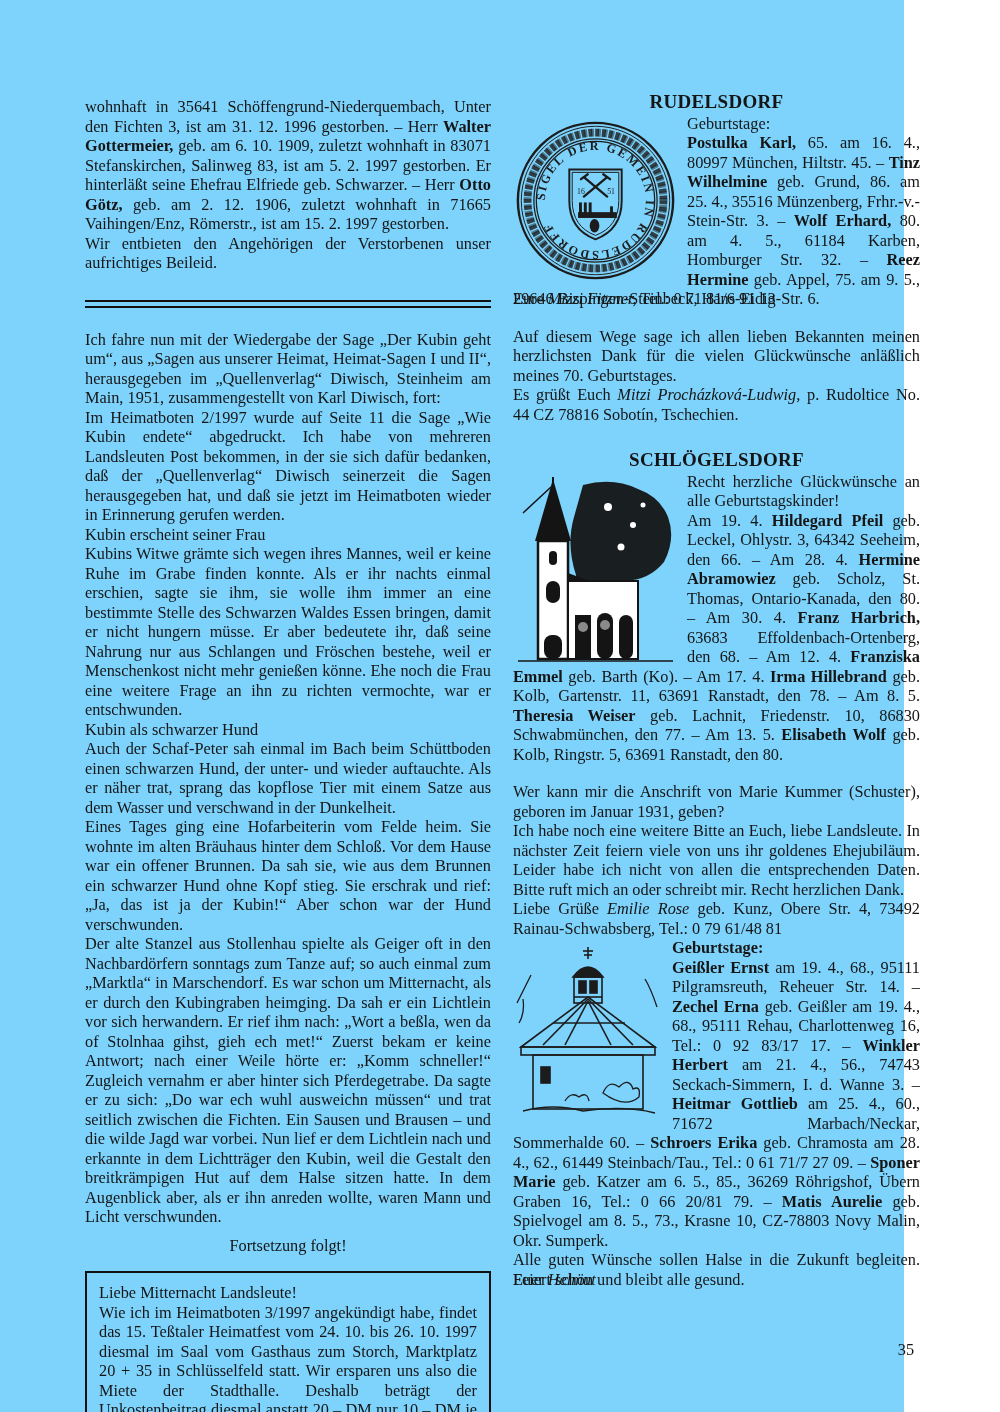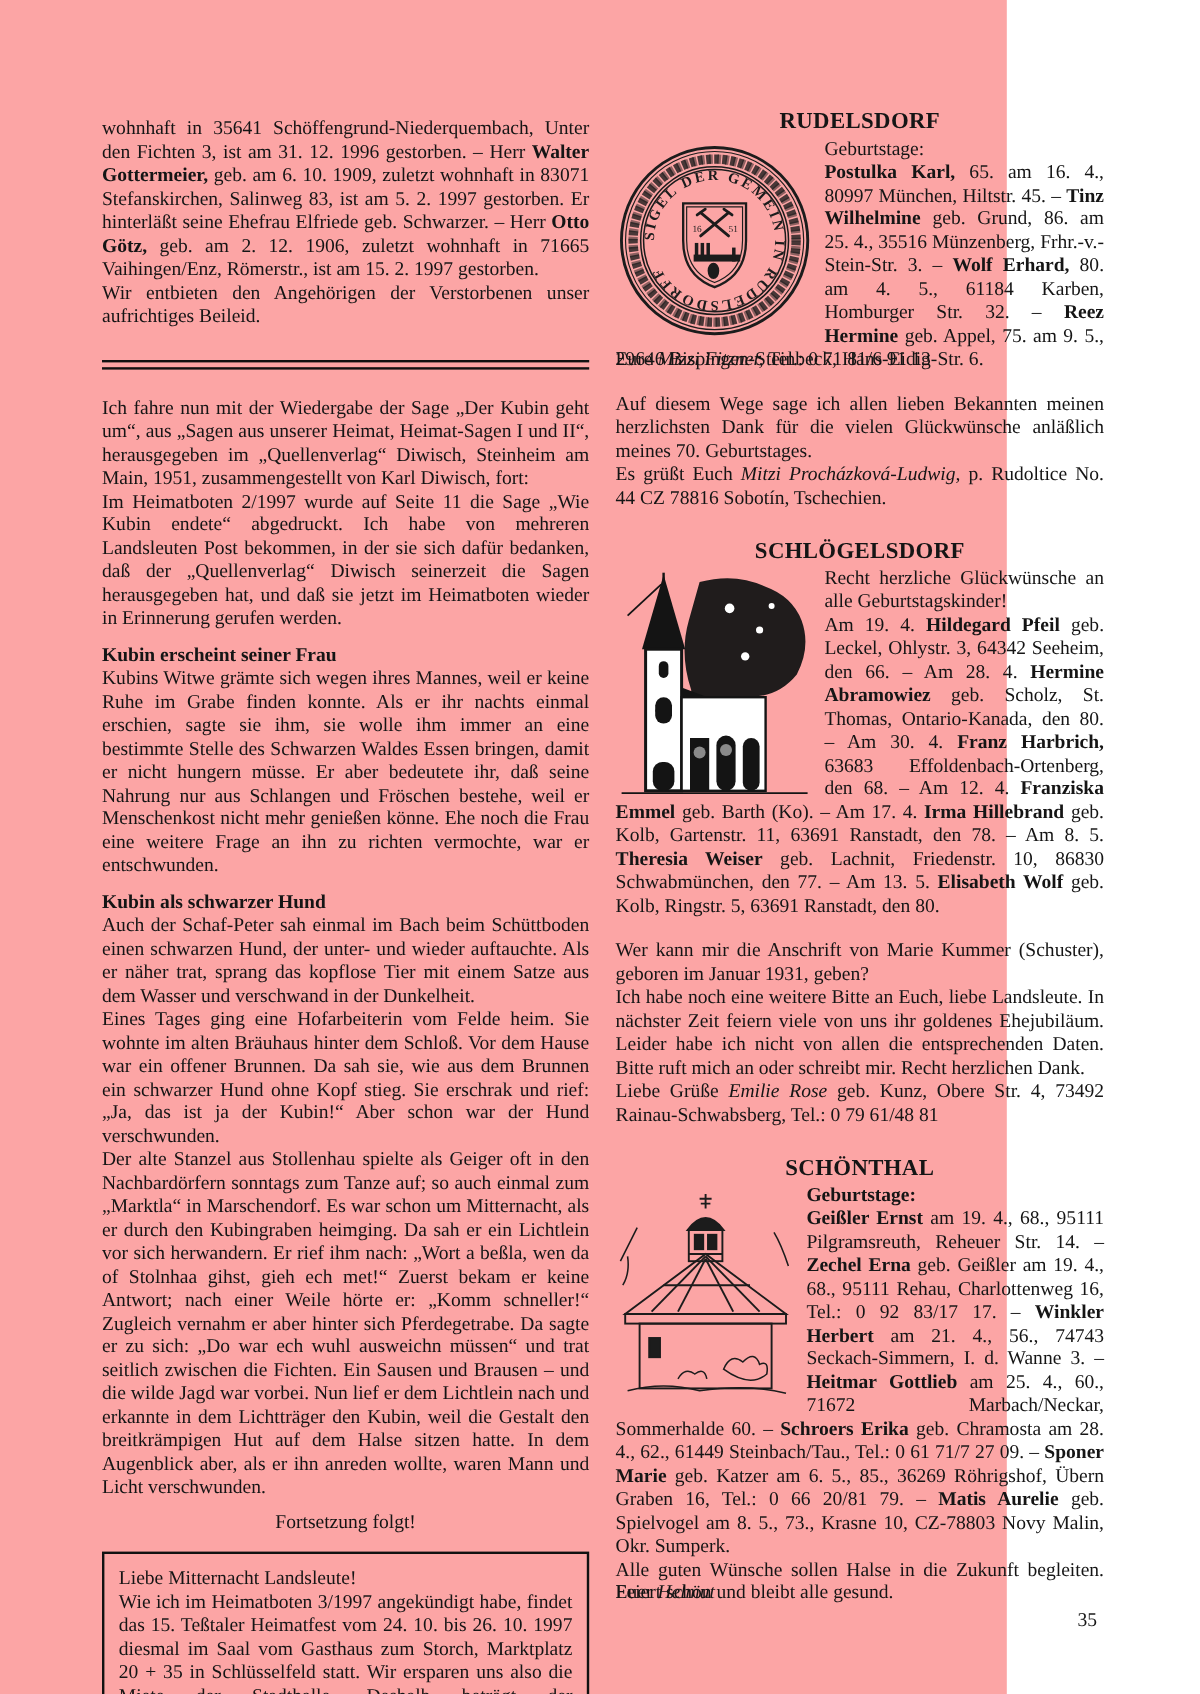--- a/index.html
+++ b/index.html
@@ -1,28 +1,28 @@
 <!DOCTYPE html>
 <html><head>
 <meta charset="utf-8">
 <style>
   html,body{margin:0;padding:0;background:#ffffff;}
   .page{
-    position:relative;width:839px;height:1412px;background:#fca5a5;
+    position:relative;width:904px;height:1412px;background:#7dd3fc;
     font-family:"Liberation Serif","DejaVu Serif",serif;
     color:#151515;font-size:16.3px;line-height:19.5px;
   }
   .col{position:absolute;text-align:justify;}
   .col-left{left:85px;top:97px;width:406px;}
   .col-right{left:513px;top:92px;width:407px;}
   p{margin:0;padding:0;}
   .b{font-weight:bold;}
   .i{font-style:italic;}
   .double-rule{height:4px;border-top:2.5px solid #111;border-bottom:2.5px solid #111;margin:27px 0 22px 0;}
-  .sec-head{font-weight:bold;margin-top:11px;text-align:left;}
+  .sec-head{font-weight:normal;text-align:left;}
   .center-line{text-align:center;margin-top:9px;}
   .notice-box{border:2px solid #111;padding:10px 12px 14px 12px;margin-top:16px;text-align:justify;}
   .col-head{font-weight:bold;text-align:center;font-size:19px;letter-spacing:.3px;margin-bottom:2px;text-align:center;}
   .float-img{float:left;margin:5px 9px 2px 0;}
   .clear{clear:both;}
   .sig-overlap{text-align:left;margin-top:-19.5px;}
   .gap-sm{margin-top:8px;}
   .gap-md{margin-top:18px;}
   .gap-lg{margin-top:26px;}
   .page-number{position:absolute;left:886px;top:1340px;width:40px;text-align:center;}
@@ -146,21 +146,20 @@
       </span>
       <p>Recht herzliche Glückwünsche an alle Geburtstagskinder!</p>
       <p><span>Am 19. 4. </span><span class="b">Hildegard Pfeil</span><span> geb. Leckel, Ohlystr. 3, 64342 Seeheim, den 66. – Am 28. 4. </span><span class="b">Hermine Abramowiez</span><span> geb. Scholz, St. Thomas, Ontario-Kanada, den 80. – Am 30. 4. </span><span class="b">Franz Harbrich,</span><span> 63683 Effoldenbach-Ortenberg, den 68. – Am 12. 4. </span><span class="b">Franziska Emmel</span><span> geb. Barth (Ko). – Am 17. 4. </span><span class="b">Irma Hillebrand</span><span> geb. Kolb, Gartenstr. 11, 63691 Ranstadt, den 78. – Am 8. 5. </span><span class="b">Theresia Weiser</span><span> geb. Lachnit, Friedenstr. 10, 86830 Schwabmünchen, den 77. – Am 13. 5. </span><span class="b">Elisabeth Wolf</span><span> geb. Kolb, Ringstr. 5, 63691 Ranstadt, den 80.</span></p>
       <div class="clear"></div>
     </div>
 
     <p class="gap-md">Wer kann mir die Anschrift von Marie Kummer (Schuster), geboren im Januar 1931, geben?</p>
     <p>Ich habe noch eine weitere Bitte an Euch, liebe Landsleute. In nächster Zeit feiern viele von uns ihr goldenes Ehejubiläum. Leider habe ich nicht von allen die entsprechenden Daten. Bitte ruft mich an oder schreibt mir. Recht herzlichen Dank.</p>
     <p><span>Liebe Grüße </span><span class="i">Emilie Rose</span><span> geb. Kunz, Obere Str. 4, 73492 Rainau-Schwabsberg, Tel.: 0 79 61/48 81</span></p>
 
-    <p class="col-head gap-lg">SCHÖNTHAL</p>
 
     <div>
       <span class="float-img">
         <svg width="150" height="172" viewBox="0 0 150 172">
           <g fill="none" stroke="#1c1c1c" stroke-width="1.6">
             <line x1="75" y1="4" x2="75" y2="16"></line>
             <line x1="70" y1="8" x2="80" y2="8"></line>
             <line x1="71" y1="12" x2="79" y2="12"></line>
             <path d="M60,34 q15,-20 30,0 z" fill="#1c1c1c"></path>
             <rect x="61" y="34" width="28" height="26"></rect>

